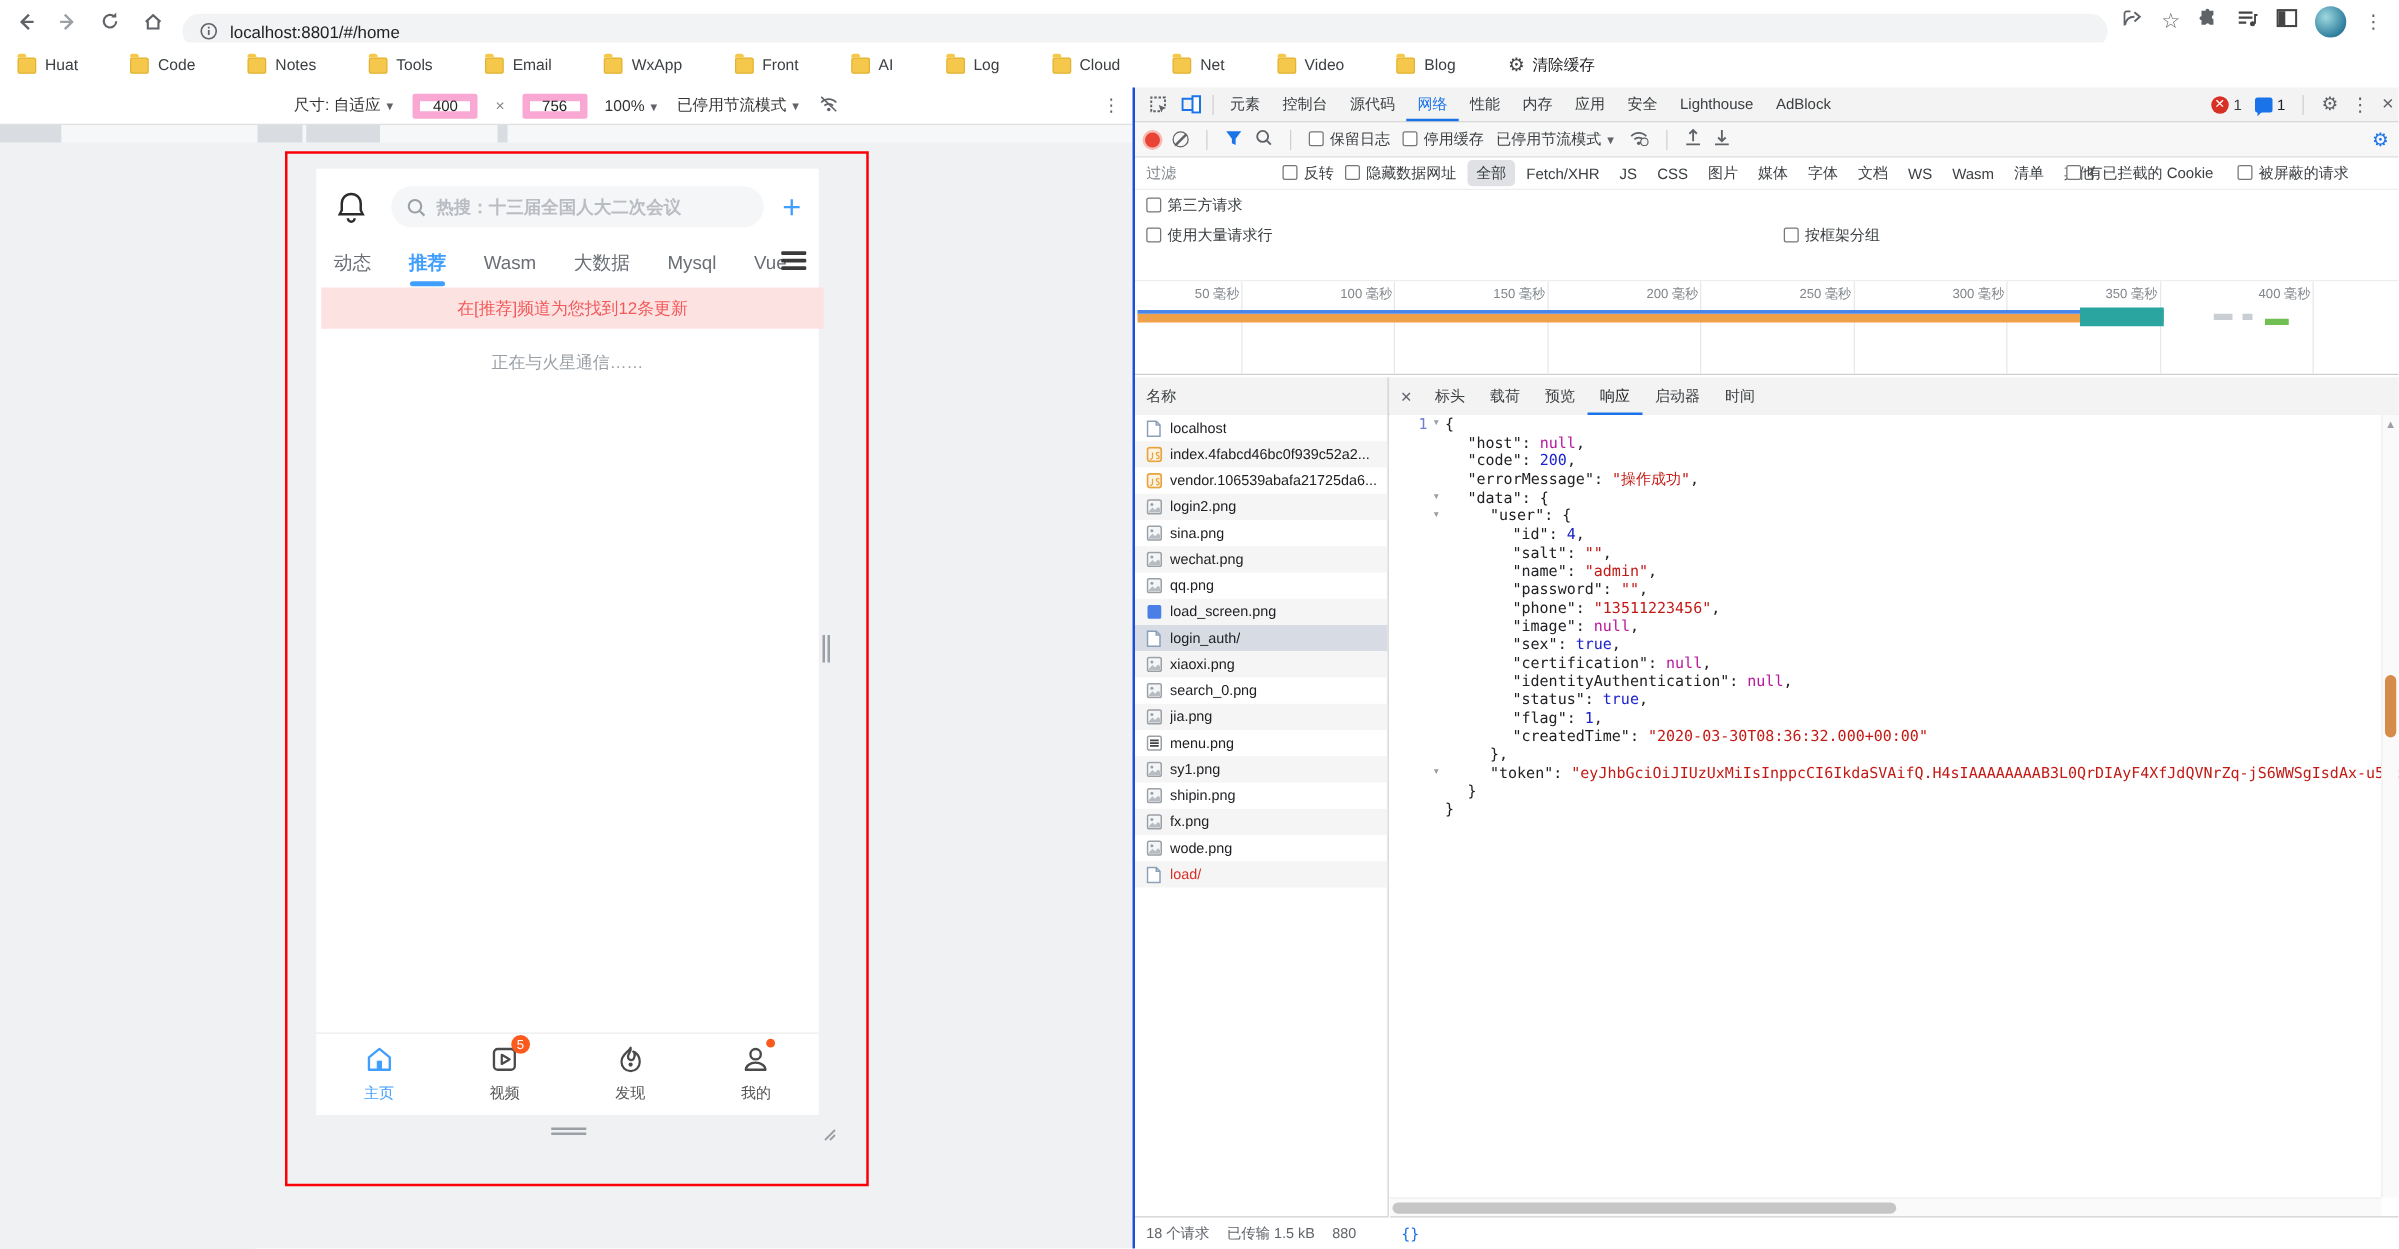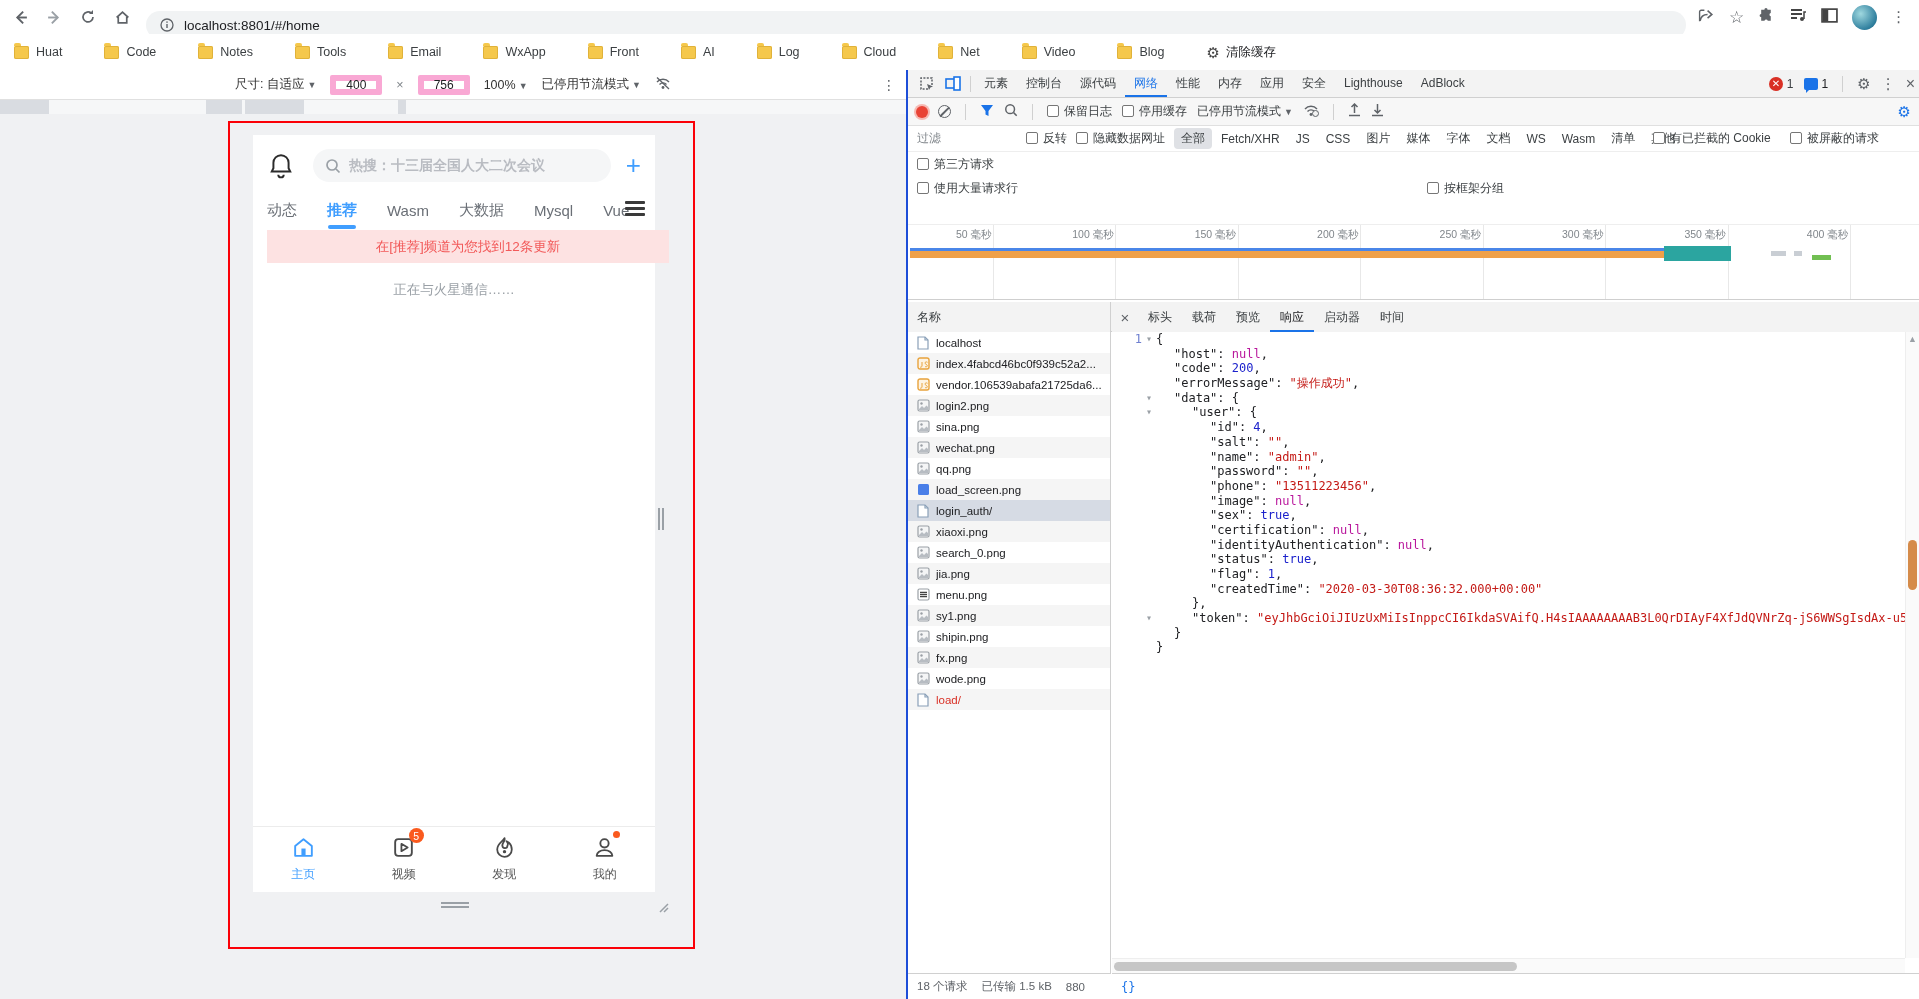--- a/index.html
+++ b/index.html
@@ -38,21 +38,21 @@
   .ph-bell{position:absolute;left:15px;top:2px;color:#2b2b2b;}
   .search-pill{position:absolute;left:60px;top:0;width:298px;height:33px;background:#f5f6f7;border-radius:17px;display:flex;align-items:center;padding:0 12px;gap:8px;font-weight:bold;}
   .search-pill .ph-text{color:#b9bcc2;font-size:14px;white-space:nowrap;overflow:hidden;}
   .ph-plus{position:absolute;right:14px;top:1px;color:#409eff;font-size:26px;font-weight:300;line-height:30px;}
   .ph-tabs{position:absolute;left:0;top:58px;width:402px;height:34px;display:flex;align-items:center;padding:0 14px;gap:0;}
   .ph-tab{flex:0 0 auto;margin-right:30px;font-size:15px;color:#6a6f76;position:relative;}
   .ph-tab.active{color:#409eff;font-weight:bold;}
   .ph-tab.active:after{content:"";position:absolute;left:50%;transform:translateX(-50%);bottom:-9px;width:28px;height:3.5px;border-radius:2px;background:#409eff;}
   .ph-burger{position:absolute;right:10px;top:63px;width:20px;}
   .ph-burger div{height:3px;background:#3a3a3a;margin:3px 0;border-radius:1px;}
-  .ph-banner{position:absolute;left:14px;top:95px;width:402px;height:33px;background:#fde2e2;color:#f25a5a;font-size:13.5px;display:flex;align-items:center;justify-content:center;}
+  .ph-banner{position:absolute;left:4px;top:95px;width:402px;height:33px;background:#fde2e2;color:#f25a5a;font-size:13.5px;display:flex;align-items:center;justify-content:center;}
   .ph-loading{position:absolute;left:0;top:146px;width:402px;text-align:center;color:#9aa0a6;font-size:13.5px;}
   .ph-nav{position:absolute;left:0;bottom:0;width:402px;height:66px;border-top:1px solid #ececec;display:flex;}
   .ph-nav-item{flex:1;display:flex;flex-direction:column;align-items:center;padding-top:8px;gap:3px;color:#555;font-size:12px;position:relative;}
   .ph-nav-item.active{color:#409eff;}
   .ph-badge{position:absolute;top:1px;left:55%;min-width:15px;height:15px;border-radius:8px;background:#fa5a1e;color:#fff;font-size:10.5px;display:flex;align-items:center;justify-content:center;padding:0 3px;}
   .ph-dot{position:absolute;top:4px;left:58%;width:7px;height:7px;border-radius:50%;background:#fa5a1e;}
   .drag-h{position:absolute;left:441px;top:800px;width:28px;}
   .drag-h div{height:2px;background:#9aa0a6;margin:2px 0;}
   .drag-v{position:absolute;left:658px;top:408px;height:22px;display:flex;gap:2px;}
   .drag-v div{width:2px;height:22px;background:#9aa0a6;}

